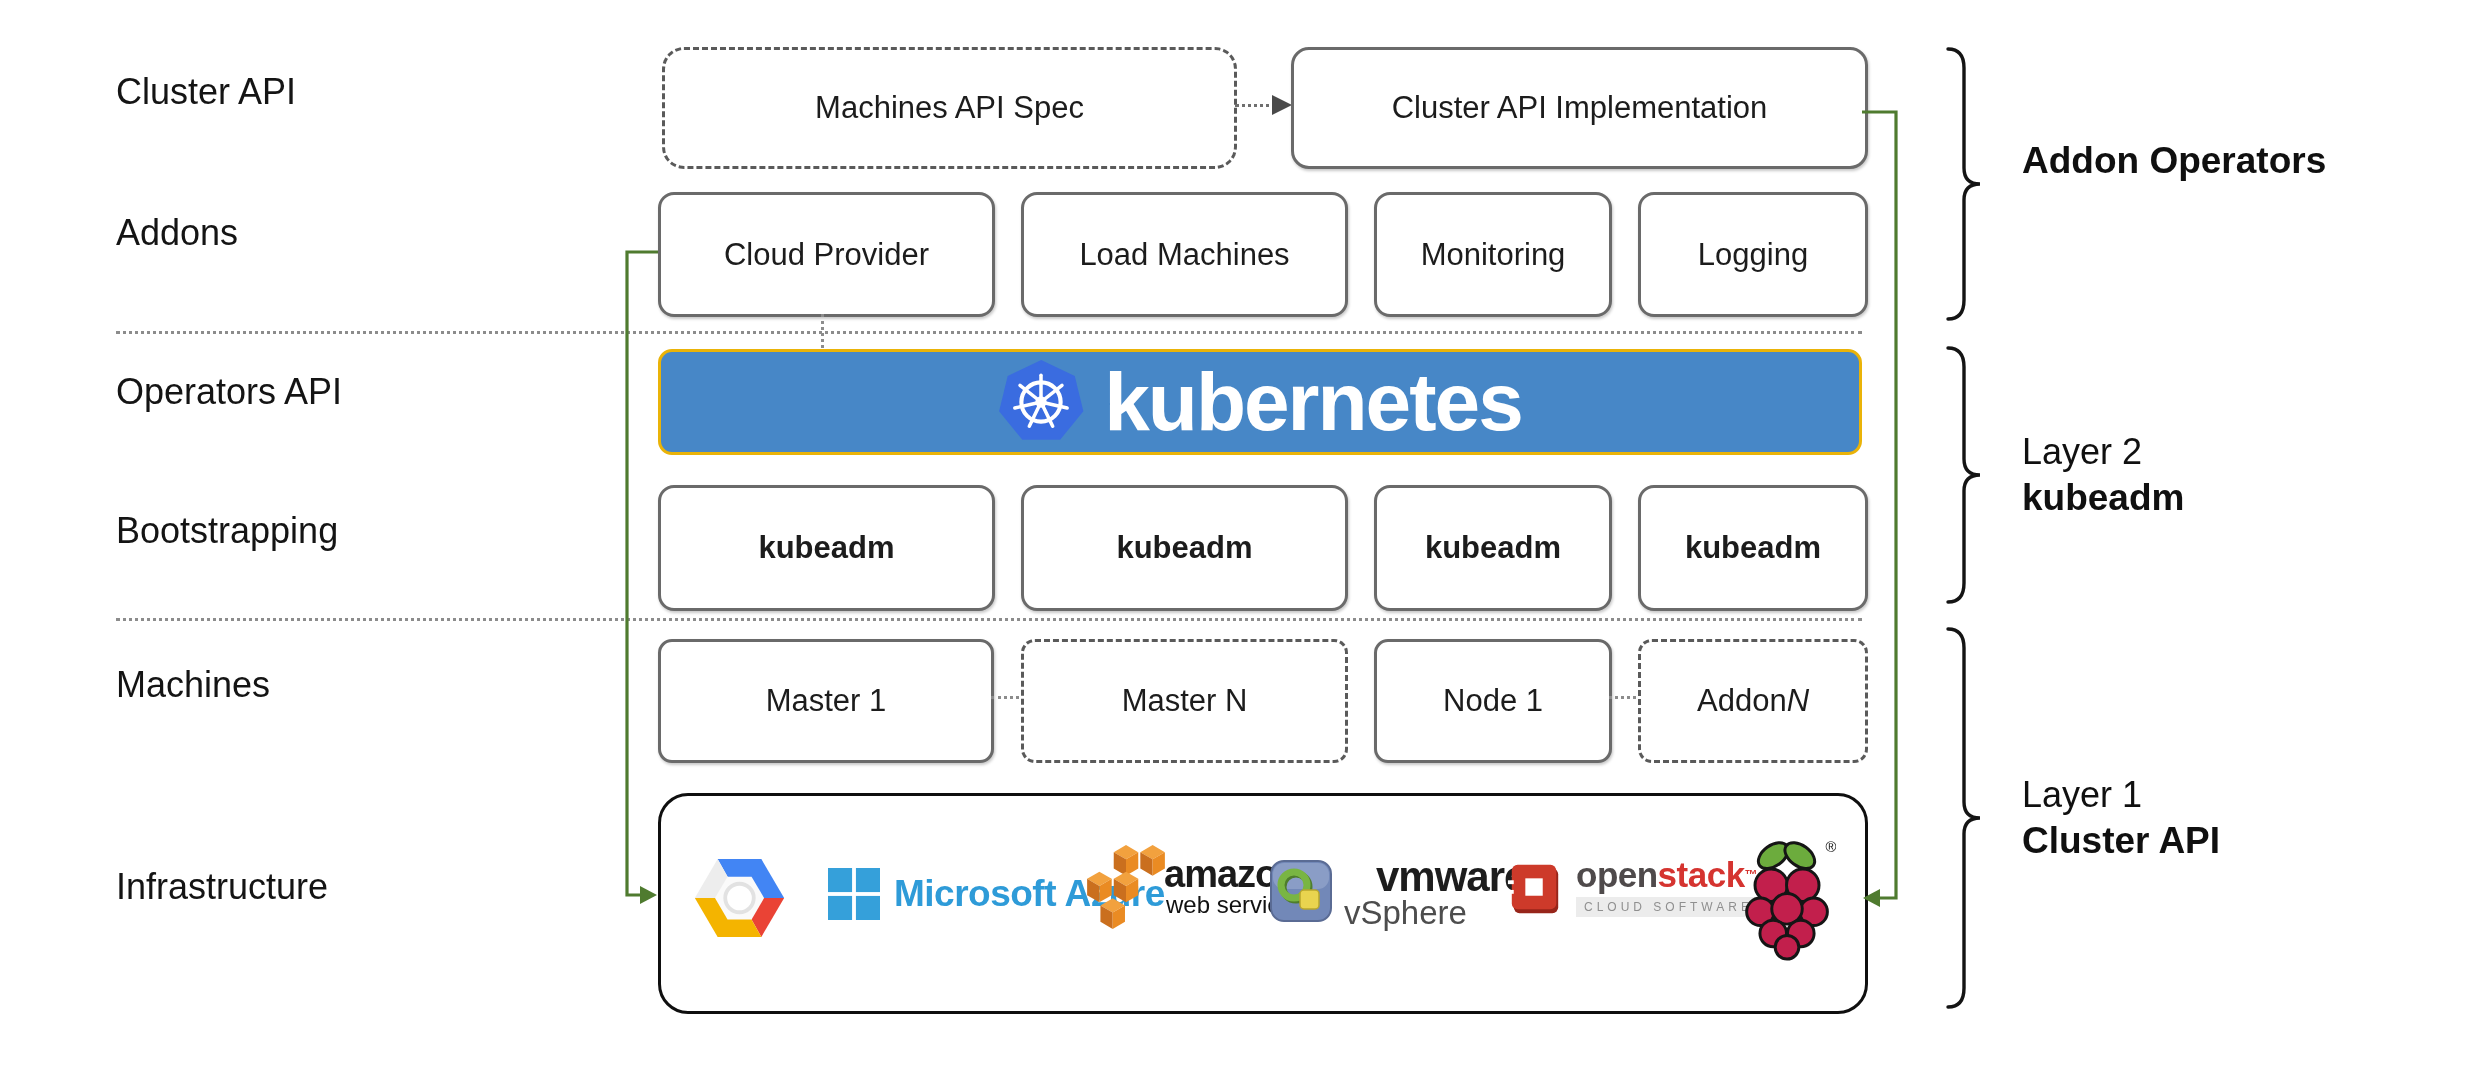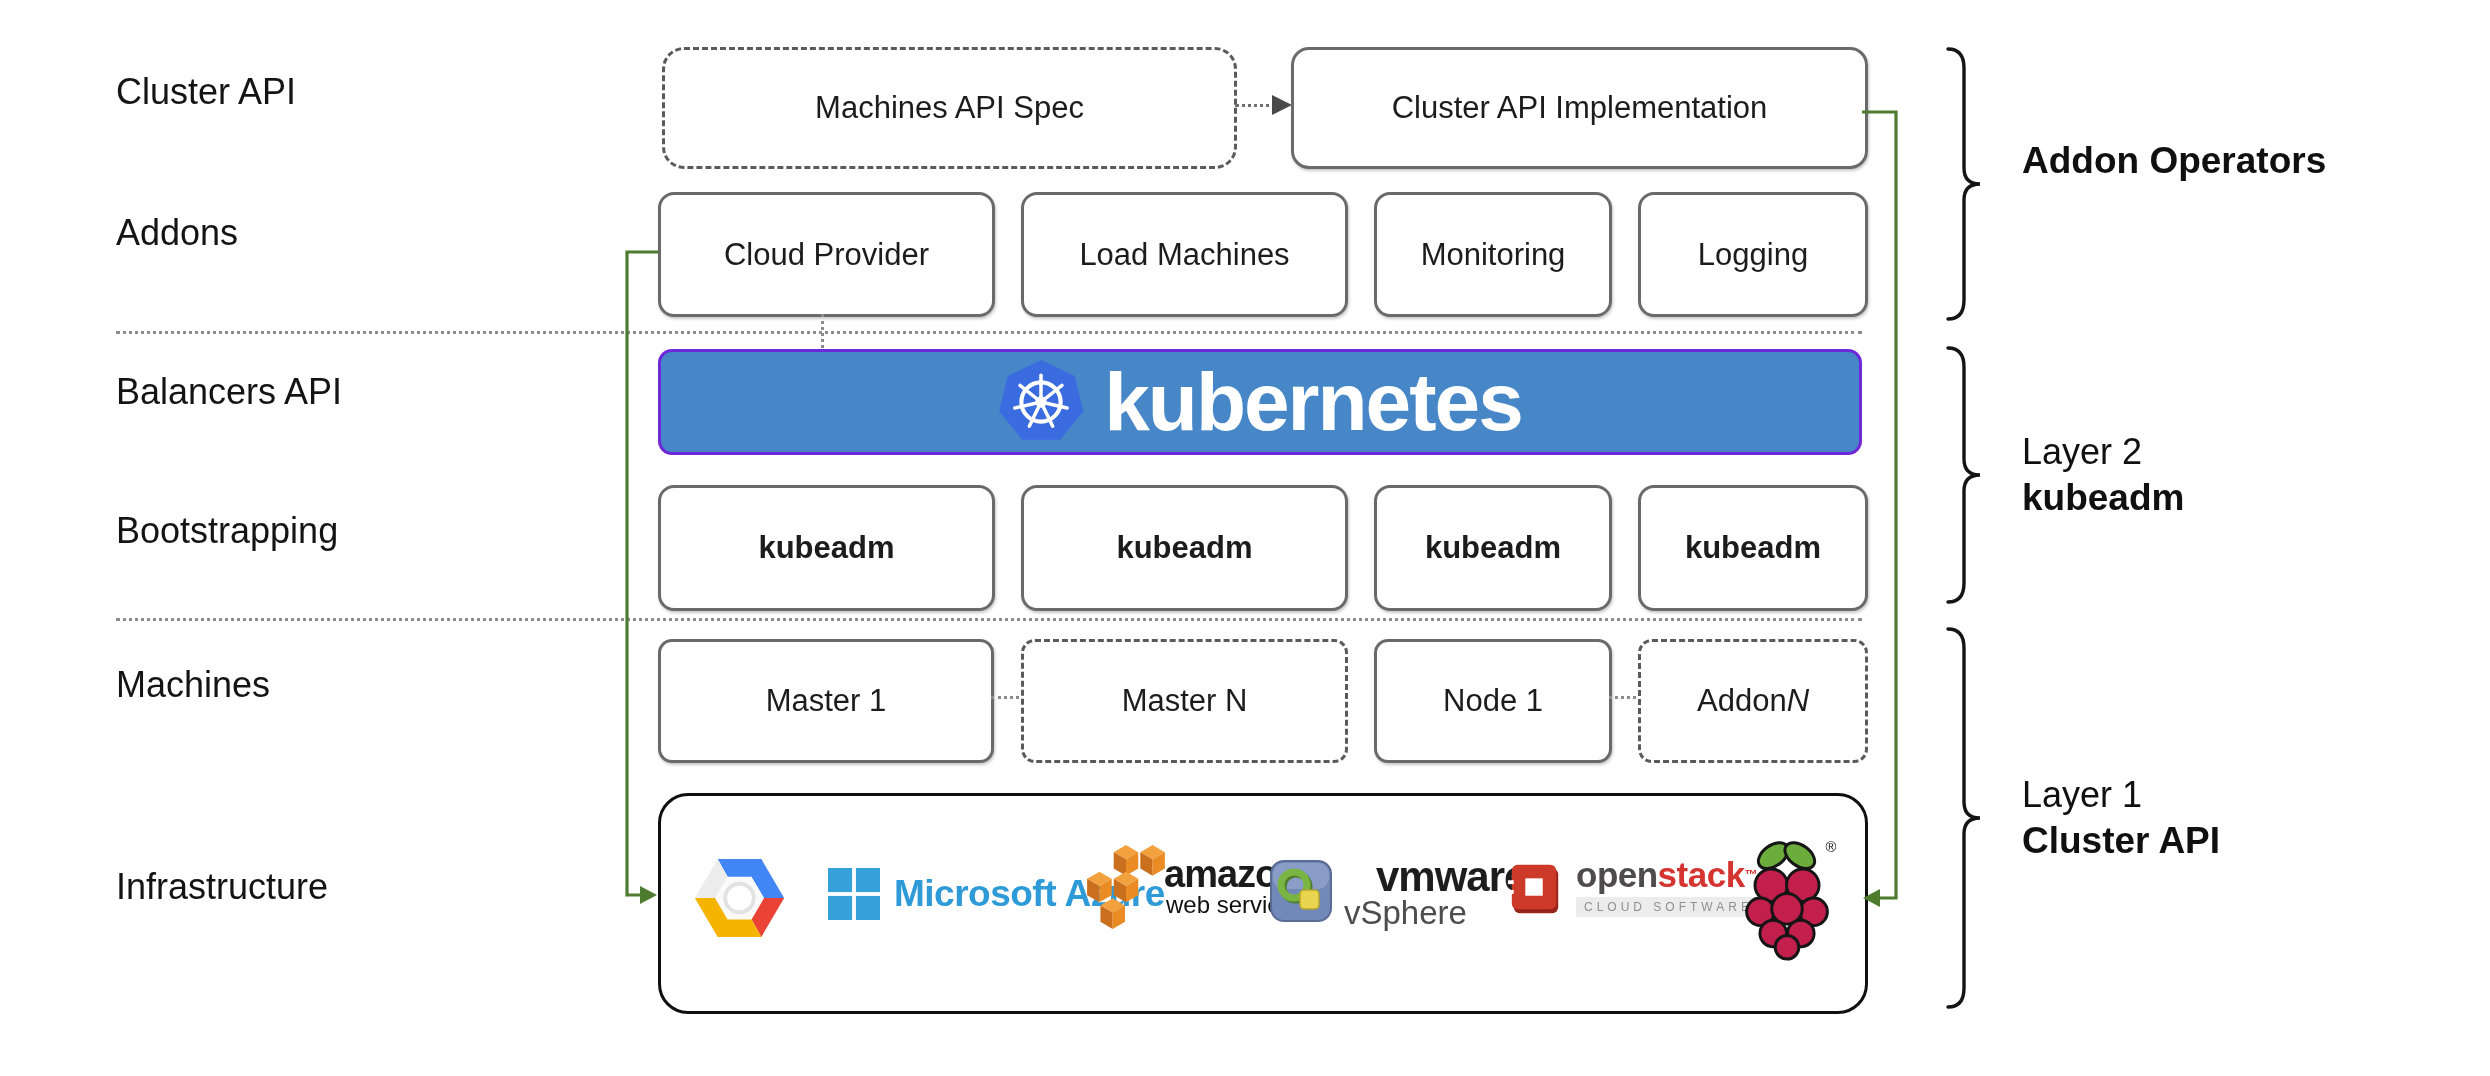--- a/index.html
+++ b/index.html
@@ -14,21 +14,21 @@
   .box.bold{font-weight:bold;}
   .box.infra{border:3.5px solid #0f0f0f;border-radius:30px;box-shadow:none;}
   
   .sep{position:absolute;border-top:3px dotted #8c8c8c;height:0;}
   .vdot{position:absolute;border-left:3px dotted #8c8c8c;width:0;}
   
   .dotline{position:absolute;border-top:3px dotted #6f6f6f;height:0;}
   .tri-right{position:absolute;width:0;height:0;border-top:10px solid transparent;border-bottom:10px solid transparent;border-left:20px solid #4a4a4a;}
   
   .banner{position:absolute;left:658px;top:349px;width:1204px;height:106px;background:#4787c7;
-          border:3px solid #6d28d9;border-radius:14px;display:flex;align-items:center;justify-content:center;gap:20px;box-sizing:border-box;}
+          border:3px solid #eab308;border-radius:14px;display:flex;align-items:center;justify-content:center;gap:20px;box-sizing:border-box;}
   .hept{width:86px;height:84px;background:#3a6ce0;clip-path:polygon(50% 0%,89% 19%,99% 61%,72% 95%,28% 95%,1% 61%,11% 19%);
         display:flex;align-items:center;justify-content:center;flex:0 0 auto;}
   .wordmark{color:#ffffff;font-weight:bold;font-size:82px;letter-spacing:-2px;line-height:84px;}
   
   .brace{position:absolute;}
   .layer-lbl{position:absolute;left:2022px;font-size:36px;line-height:46px;white-space:nowrap;color:#101010;}
   .layer-lbl .b{font-weight:bold;font-size:37px;}
   
   .prov{position:absolute;display:flex;align-items:center;}
   .azure-text{font-size:37px;font-weight:600;color:#2e9bd8;margin-left:14px;letter-spacing:-0.5px;}
@@ -46,21 +46,21 @@
   .os-tm{font-size:13px;color:#d53430;vertical-align:top;}
   .os-bar{margin-top:5px;background:#ececec;color:#8f8f8f;font-size:12px;letter-spacing:4px;padding:3px 8px;line-height:14px;}
   
   .gsvg{position:absolute;overflow:visible;}
 </style>
 </head>
 <body>
 
 <div class="lbl" style="top:70px">Cluster API</div>
 <div class="lbl" style="top:211px">Addons</div>
-<div class="lbl" style="top:370px">Balancers API</div>
+<div class="lbl" style="top:370px">Operators API</div>
 <div class="lbl" style="top:509px">Bootstrapping</div>
 <div class="lbl" style="top:663px">Machines</div>
 <div class="lbl" style="top:865px">Infrastructure</div>
 
 <div class="box dashedbx" style="left:662px;top:47px;width:569px;height:116px;border-radius:22px">Machines API Spec</div>
 <div class="dotline" style="left:1235px;top:104px;width:42px"></div>
 <div class="tri-right" style="left:1272px;top:95px"></div>
 <div class="box" style="left:1291px;top:47px;width:571px;height:116px;border-radius:18px">Cluster API Implementation</div>
 
 <div class="box" style="left:658px;top:192px;width:331px;height:119px">Cloud Provider</div>

